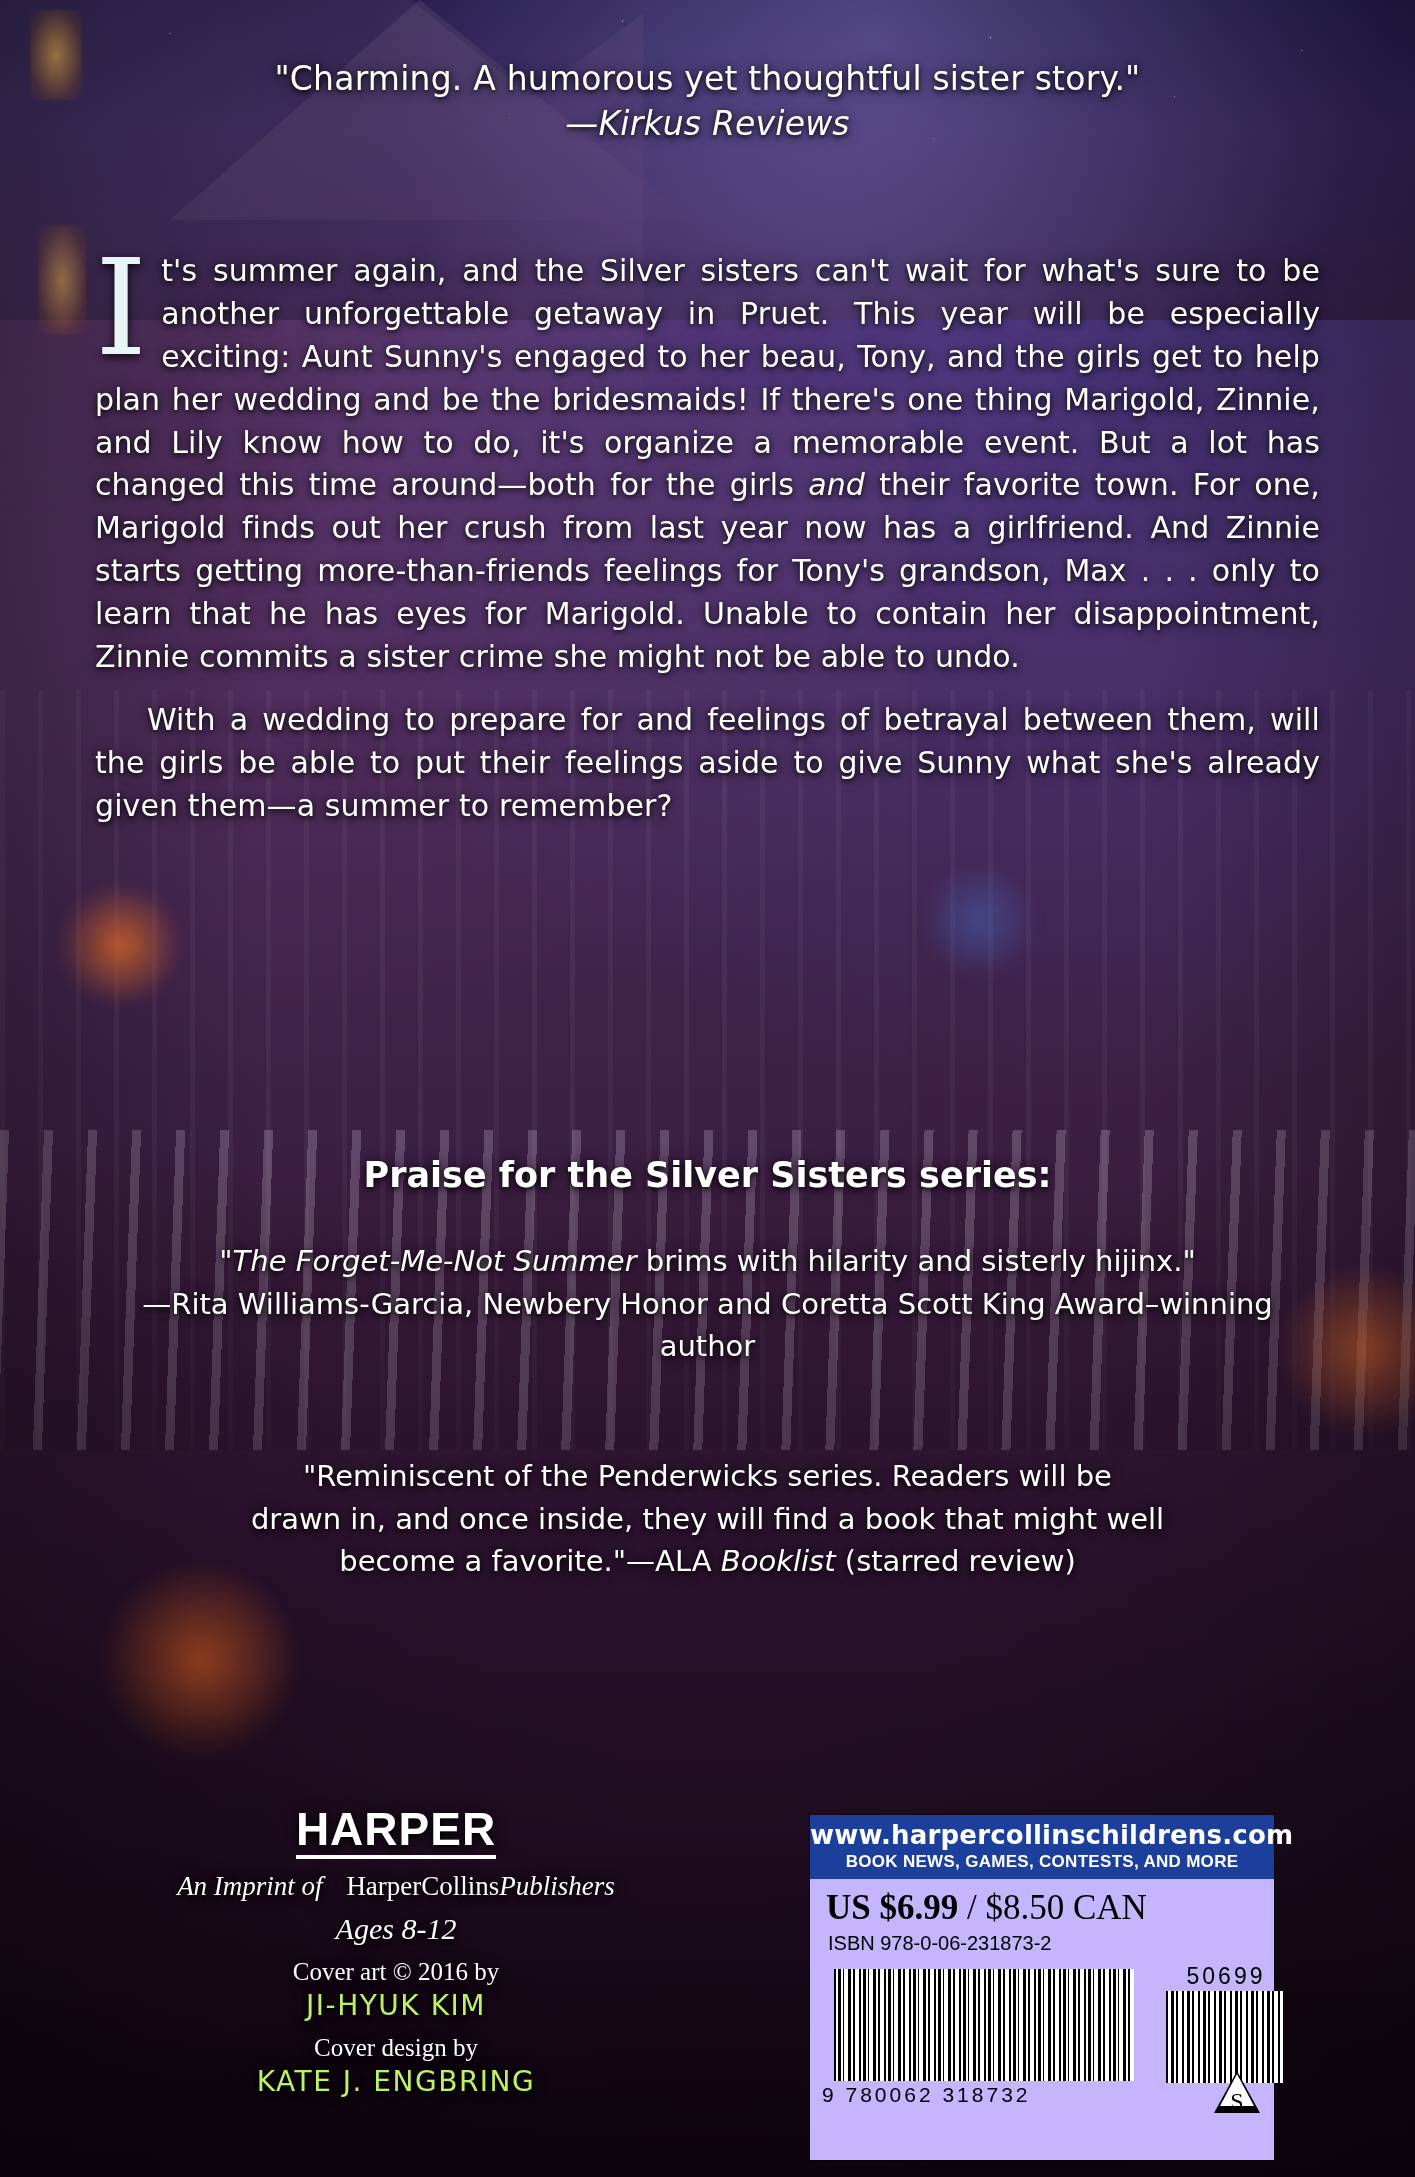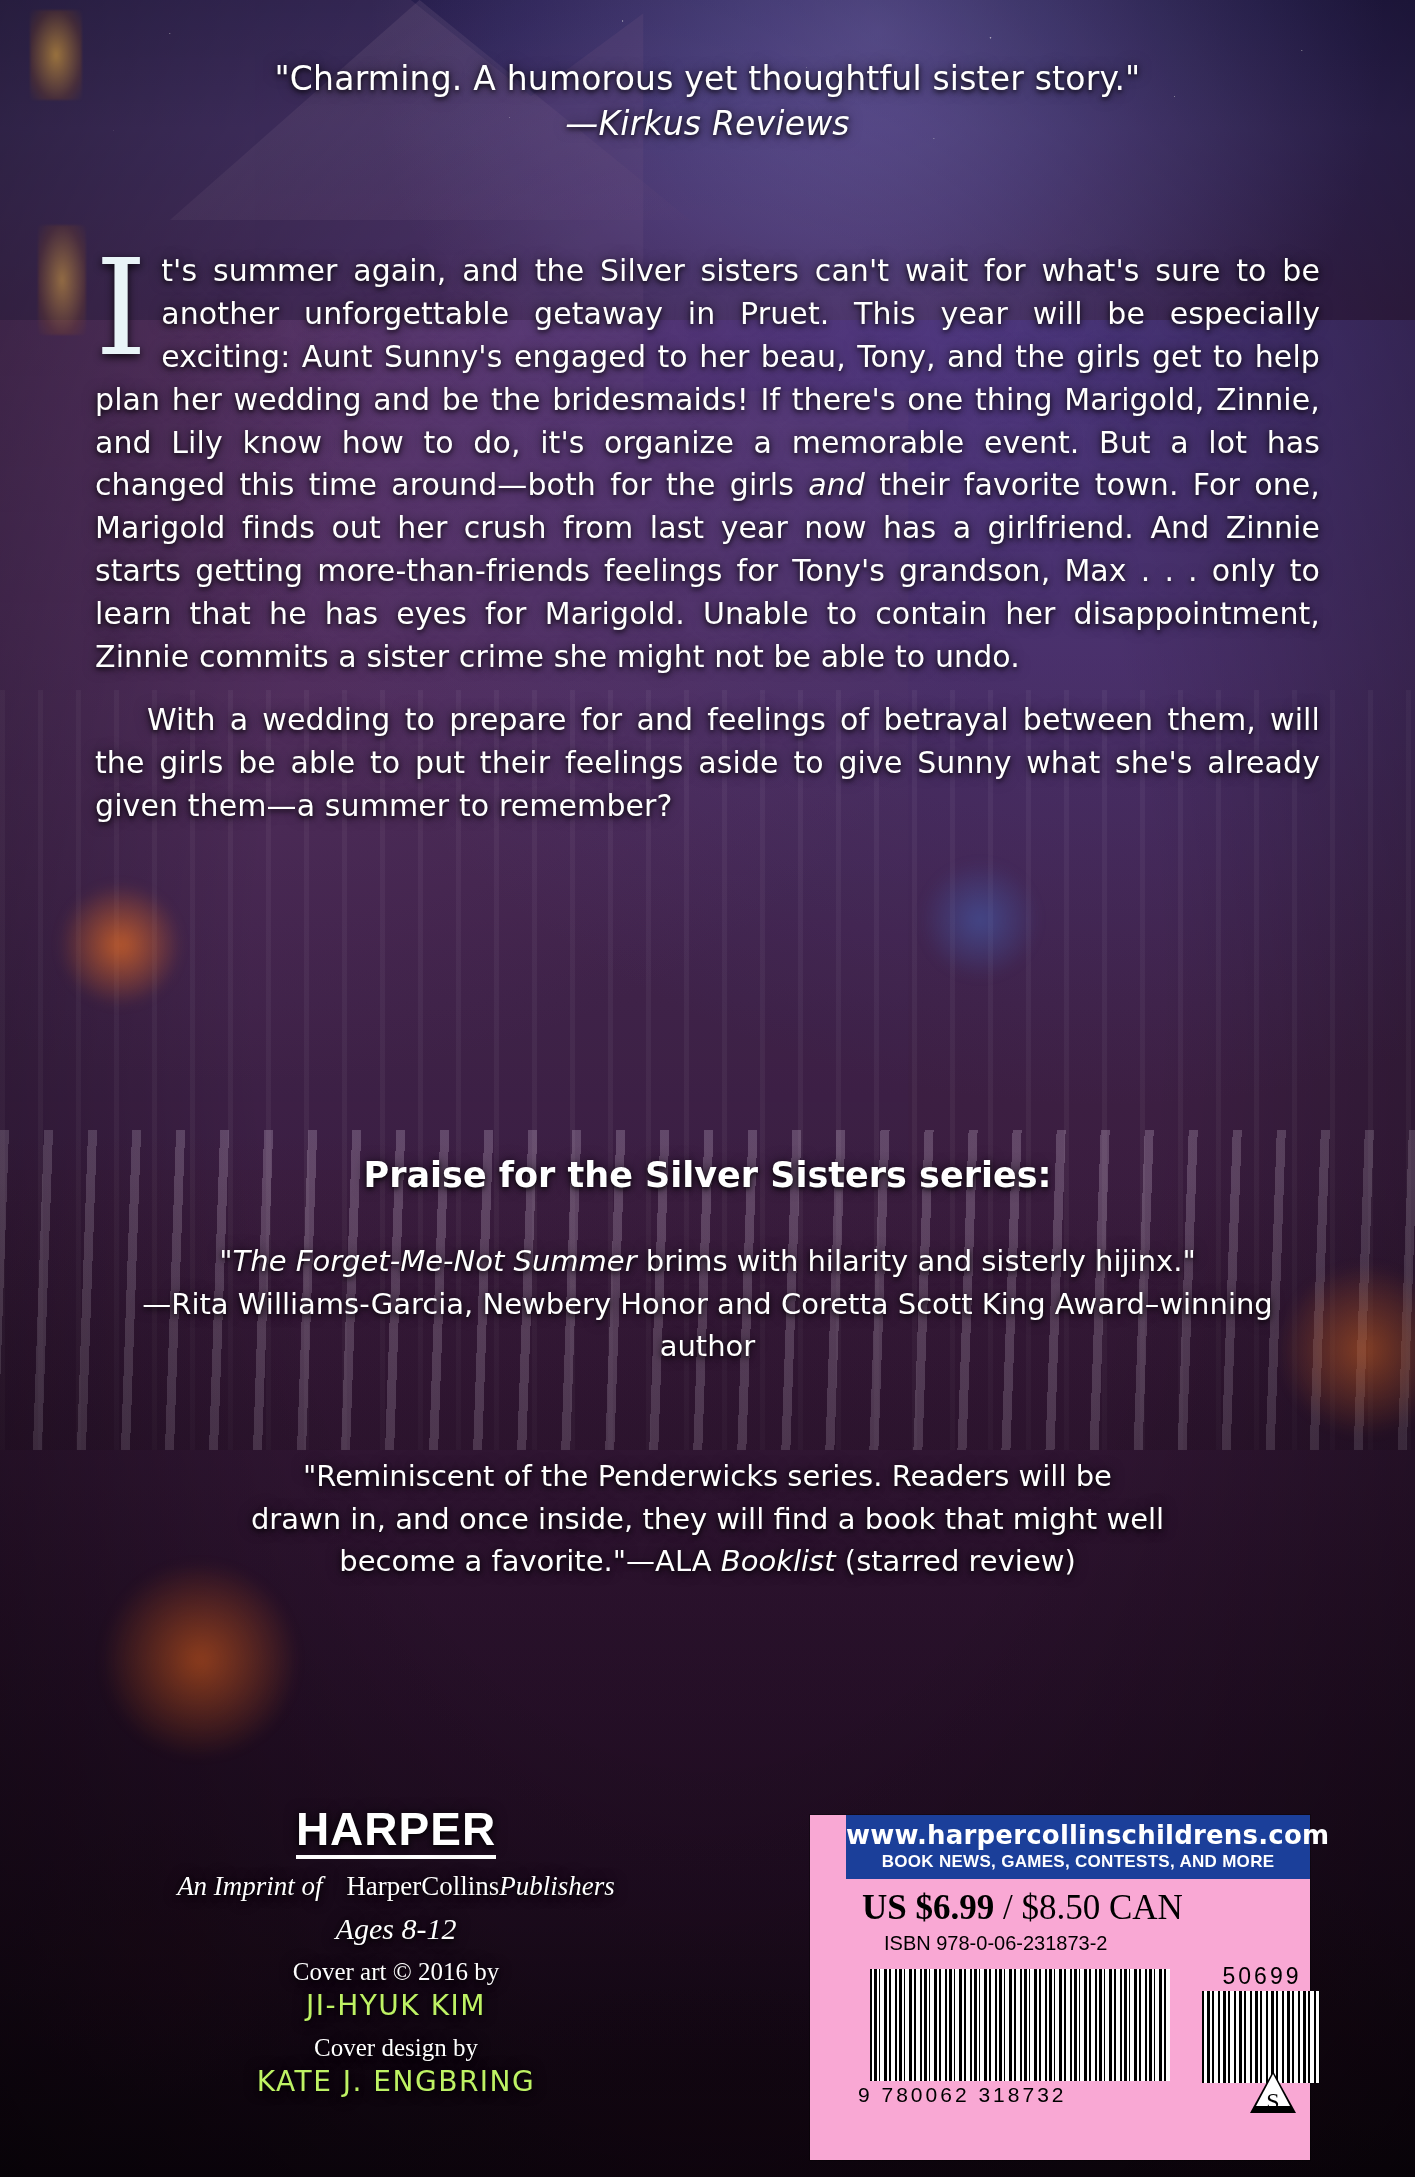--- a/index.html
+++ b/index.html
@@ -224,24 +224,23 @@
   .coverdesign {
     font-size: 25px;
     margin-top: 12px;
   }
 
   
   .isbn-block {
     position: absolute;
     left: 810px; top: 1815px;
     width: 464px; height: 345px;
-    background: #f9a8d4;
+    background: #c4b5fd;
     color: #000000;
     box-shadow: 0 0 0 1px rgba(0,0,0,.3);
-    padding-left: 36px;
   }
   .isbn-url {
     background: #1b3f9a;
     color: #ffffff;
     text-align: center;
     padding: 5px 0 7px 0;
   }
   .isbn-url .u1 {
     font-family: "DejaVu Sans", sans-serif;
     font-size: 26px;
@@ -260,21 +259,20 @@
   .price {
     font-family: "Liberation Serif", serif;
     font-size: 35px;
     padding: 9px 0 0 16px;
   }
   .price b { font-weight: bold; }
   .isbn-num {
     font-family: "Liberation Sans", sans-serif;
     font-size: 20px;
     padding: 4px 0 0 18px;
-    margin-left: 20px;
   }
   .barcodes {
     position: relative;
     height: 160px;
     margin-top: 6px;
   }
   .bc-main {
     position: absolute;
     left: 24px; top: 8px;
     width: 300px; height: 112px;

